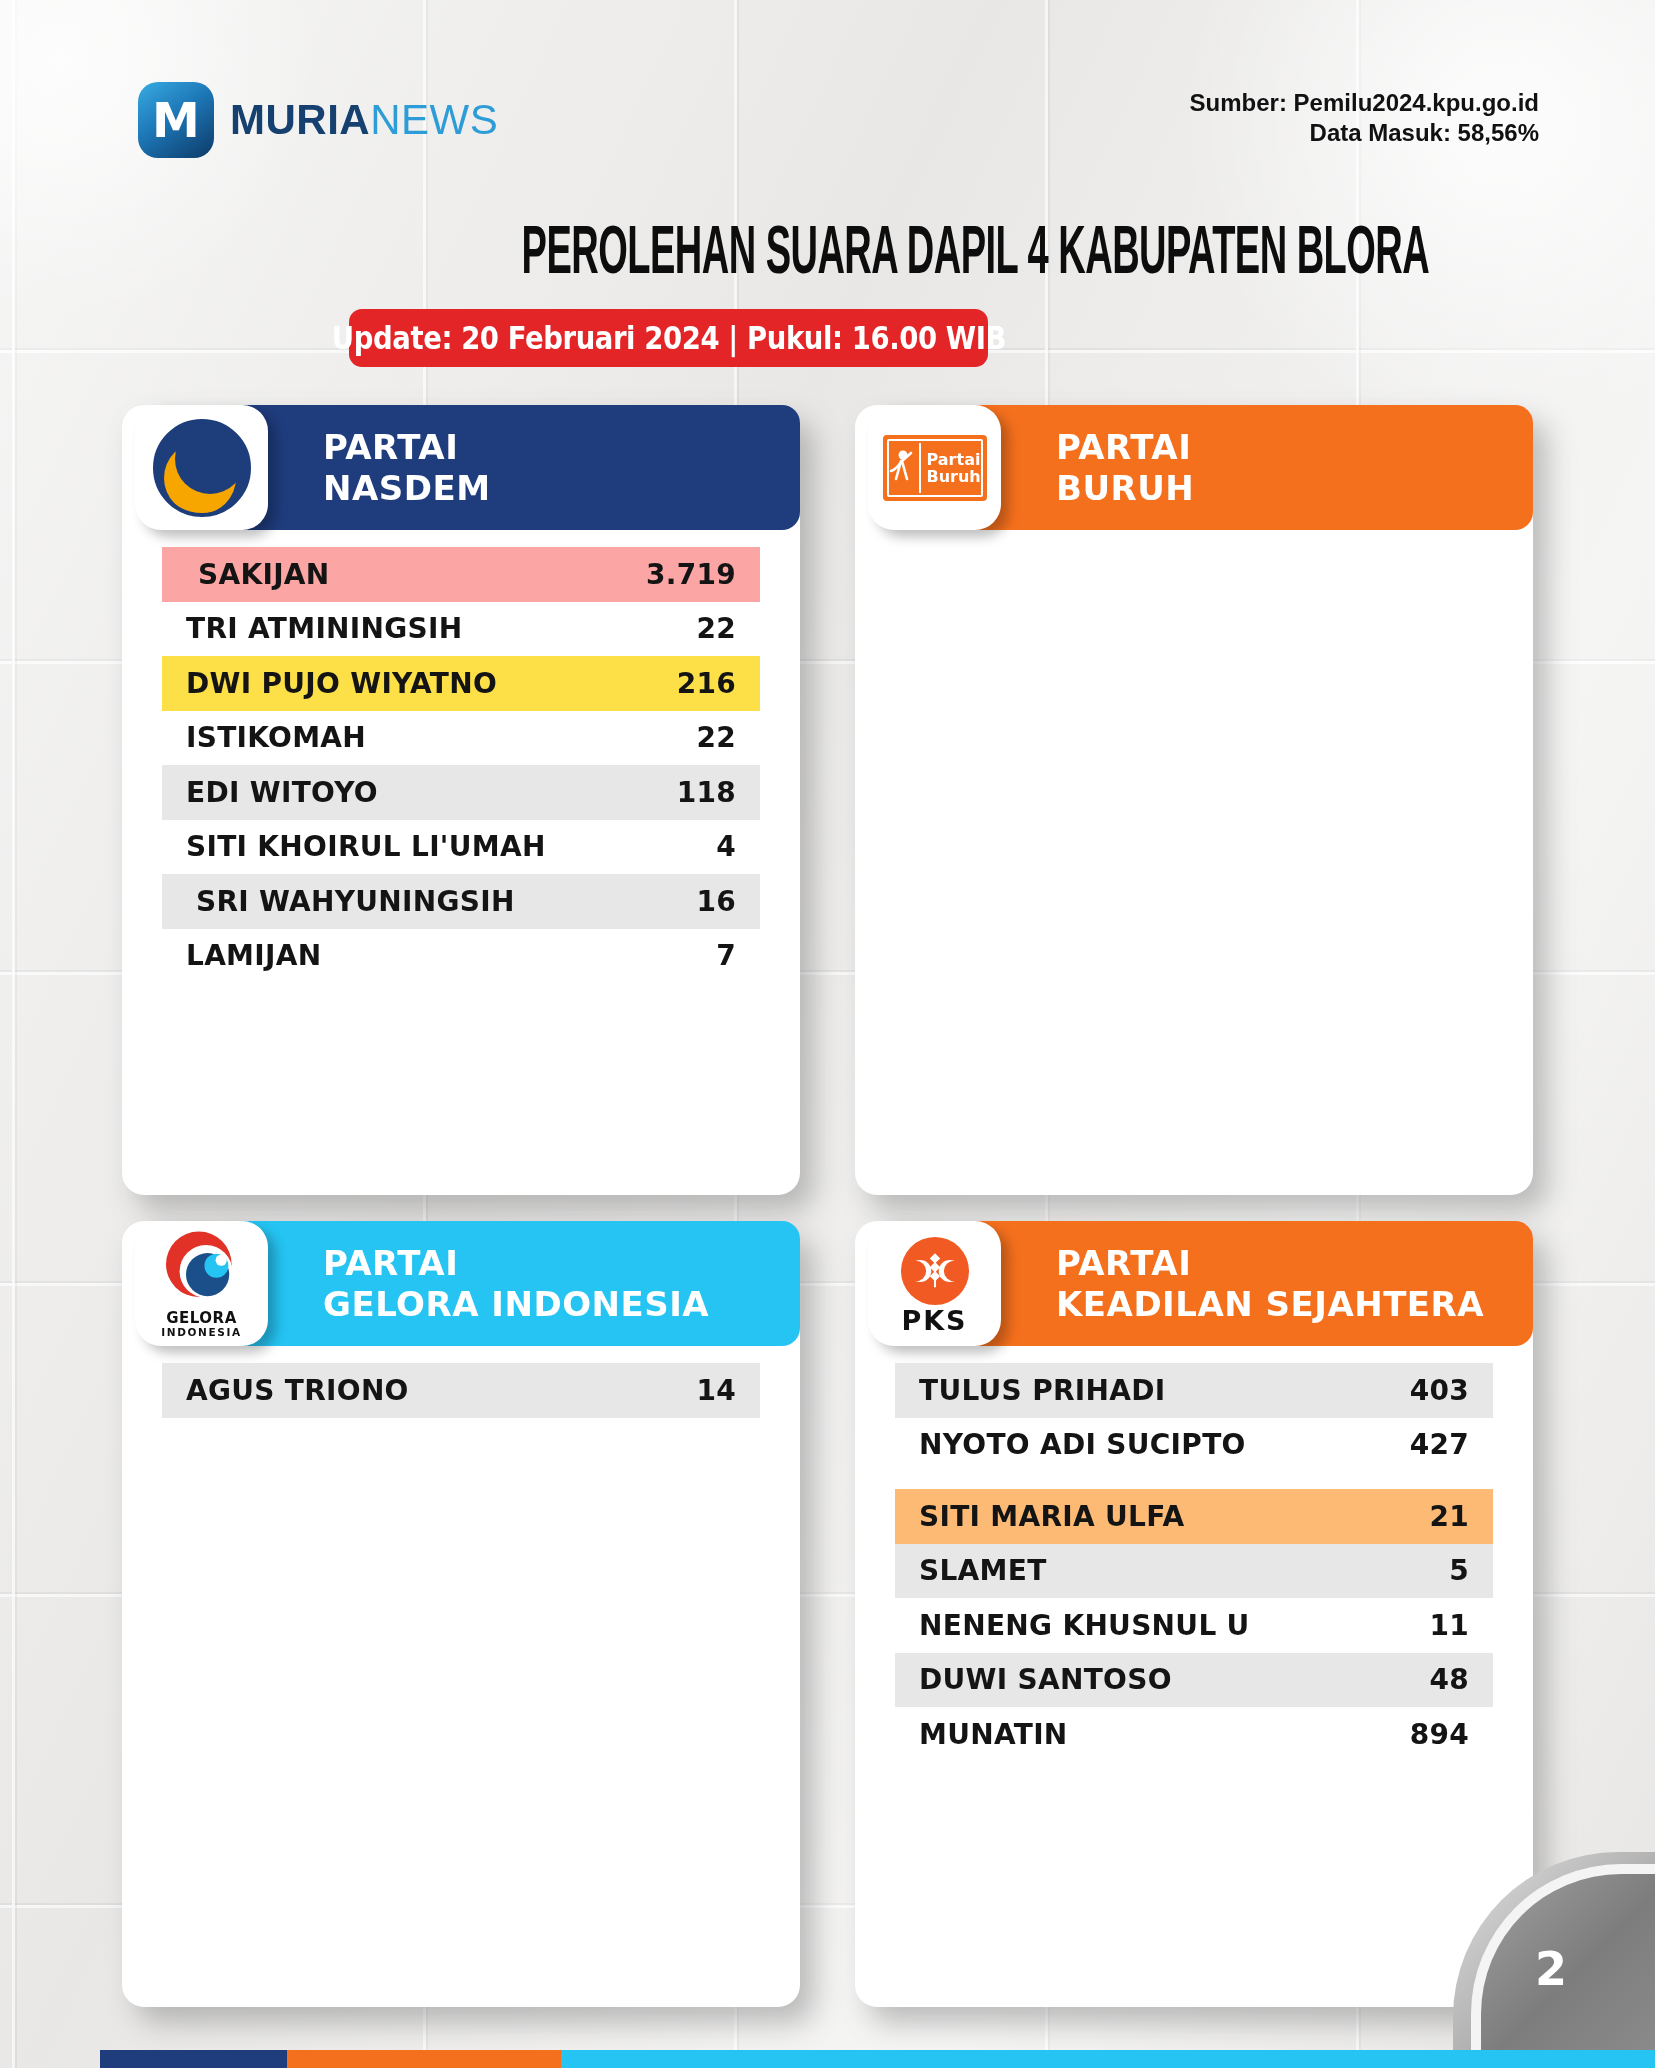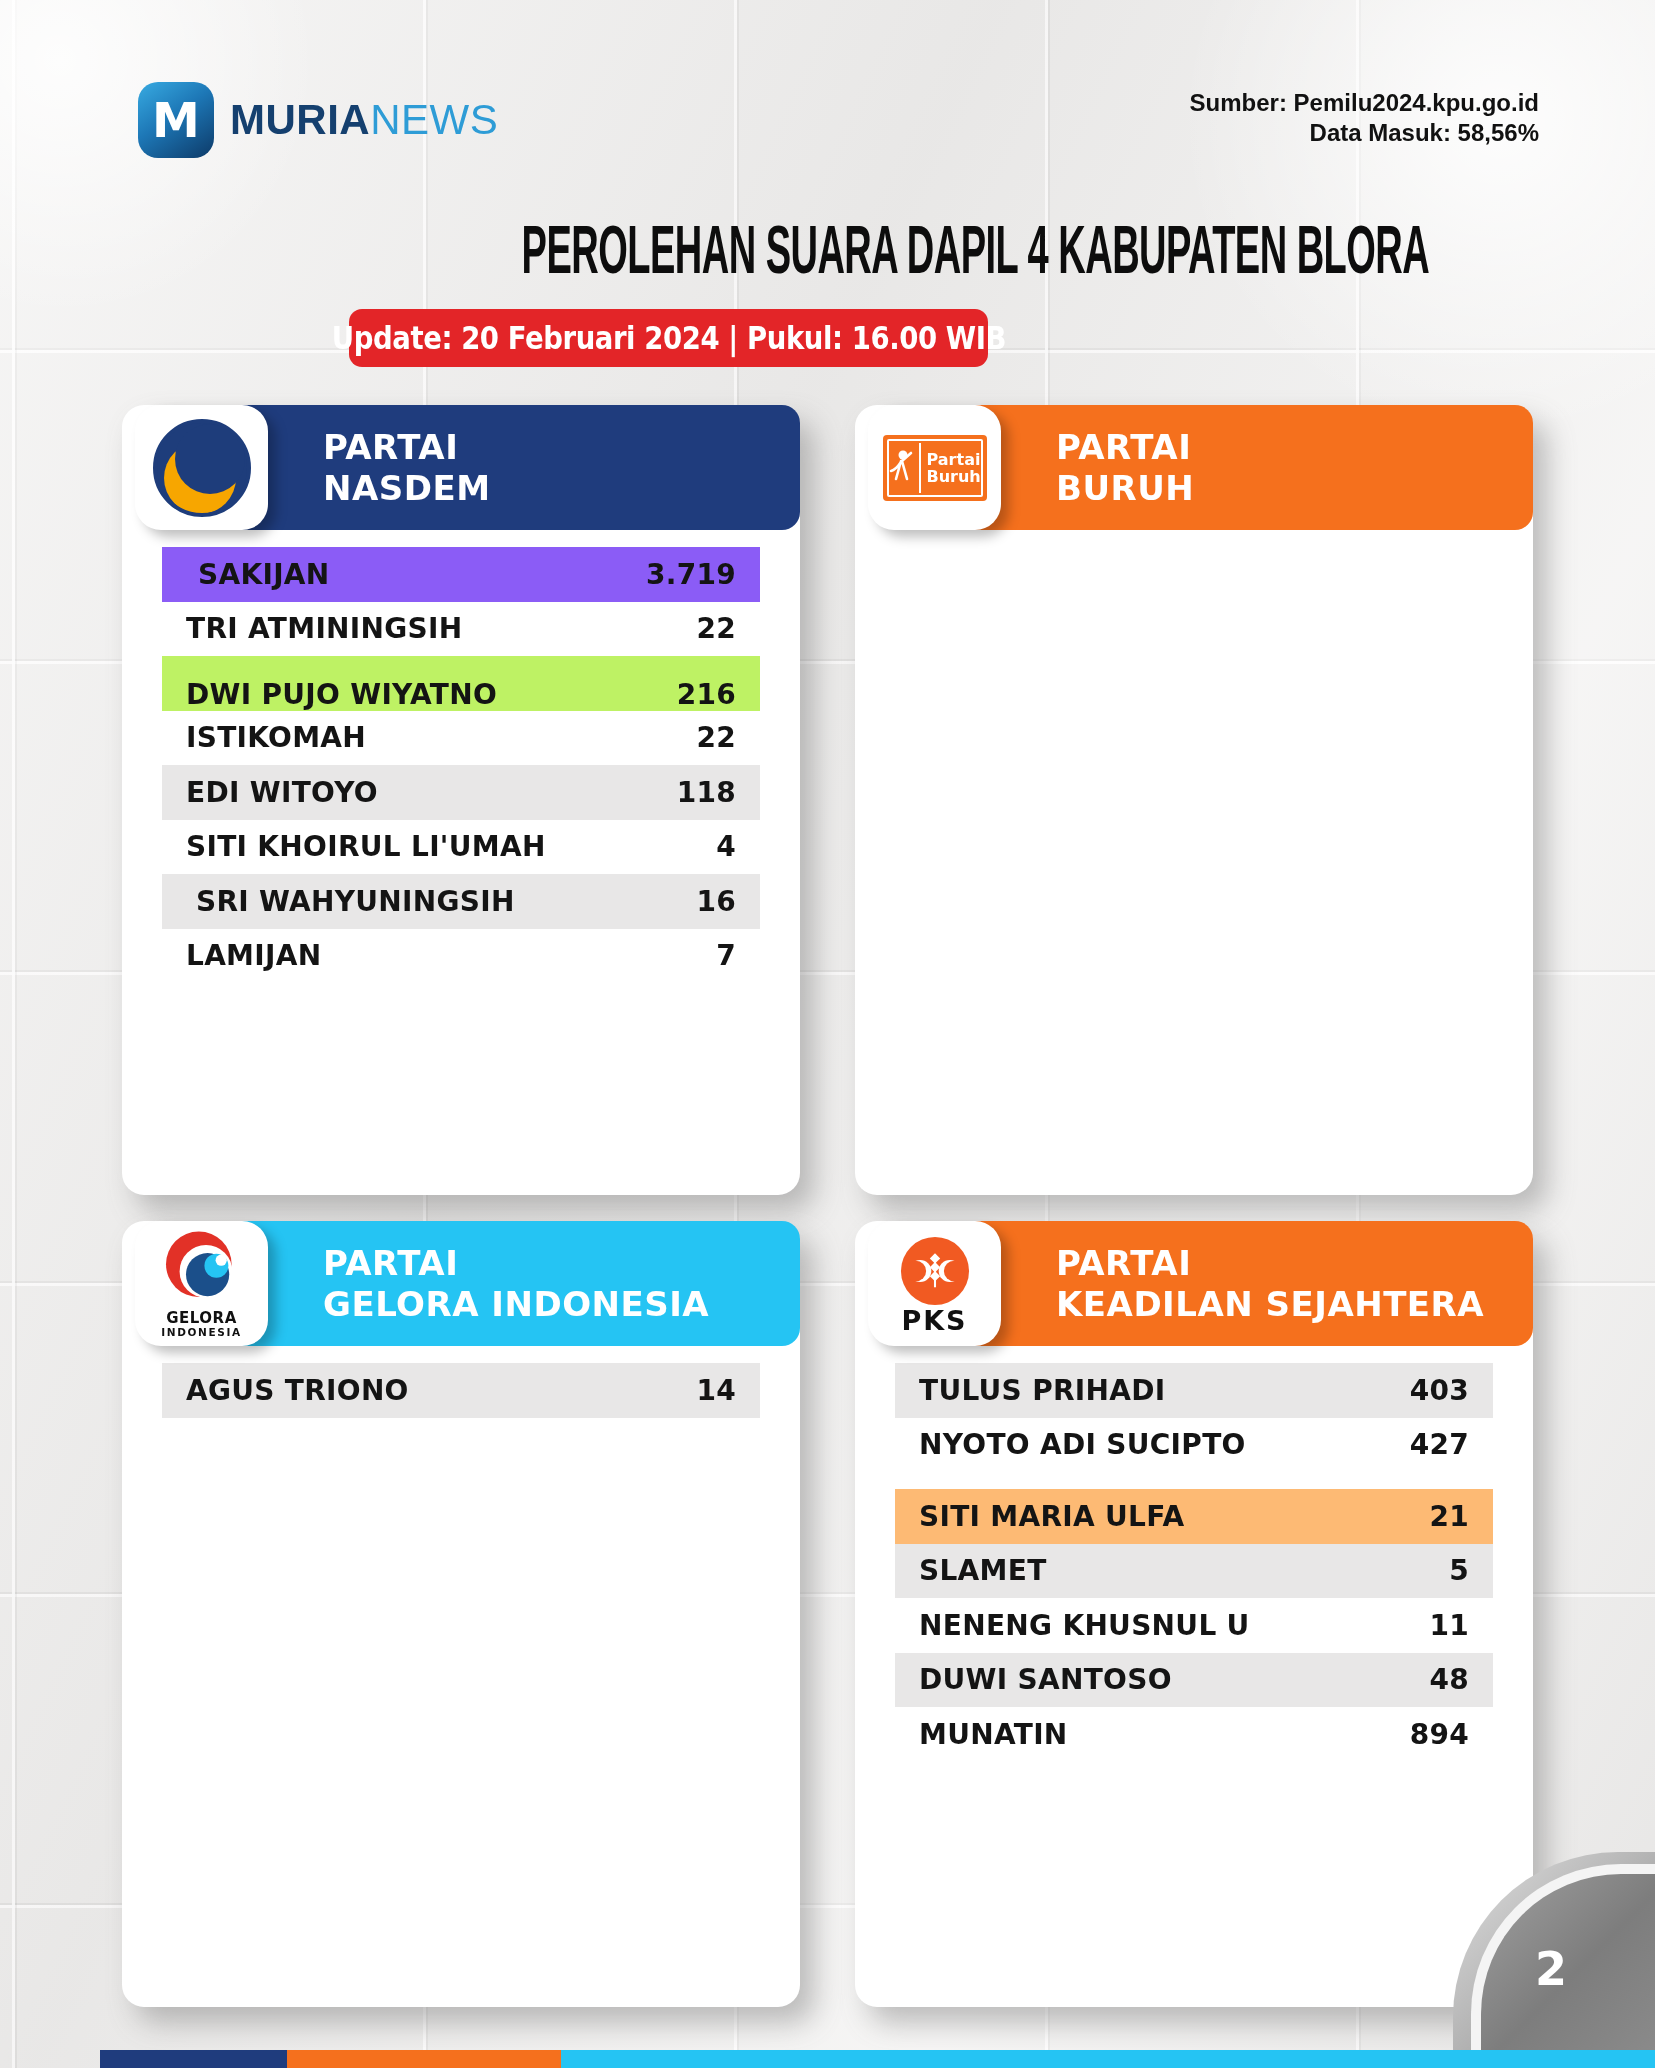--- a/index.html
+++ b/index.html
@@ -117,29 +117,29 @@
     </div>
     <div class="logo-box">
       <svg width="100" height="100" viewBox="0 0 100 100">
         <circle cx="50" cy="50" r="47" fill="#1E3D7B"></circle>
         <circle cx="48" cy="60" r="36" fill="#F7A600"></circle>
         <circle cx="58" cy="41" r="35" fill="#1E3D7B"></circle>
         <circle cx="50" cy="50" r="47" fill="none" stroke="#1E3D7B" stroke-width="4"></circle>
       </svg>
     </div>
     <div class="rows">
-        <div class="row row-shade" style="background: #8b5cf6; padding-left: 36px;">
+        <div class="row row-shade" style="background: #fca5a5; padding-left: 36px;">
           <span class="cname">SAKIJAN</span>
           <span class="cvotes">3.719</span>
         </div>
         <div class="row row-light">
           <span class="cname">TRI ATMININGSIH</span>
           <span class="cvotes">22</span>
         </div>
-        <div class="row row-shade" style="background: #bef264; align-items: flex-end;">
+        <div class="row row-shade" style="background: #fde047;">
           <span class="cname">DWI PUJO WIYATNO</span>
           <span class="cvotes">216</span>
         </div>
         <div class="row row-light">
           <span class="cname">ISTIKOMAH</span>
           <span class="cvotes">22</span>
         </div>
         <div class="row row-shade" style="background: rgb(232, 231, 231);">
           <span class="cname">EDI WITOYO</span>
           <span class="cvotes">118</span>

